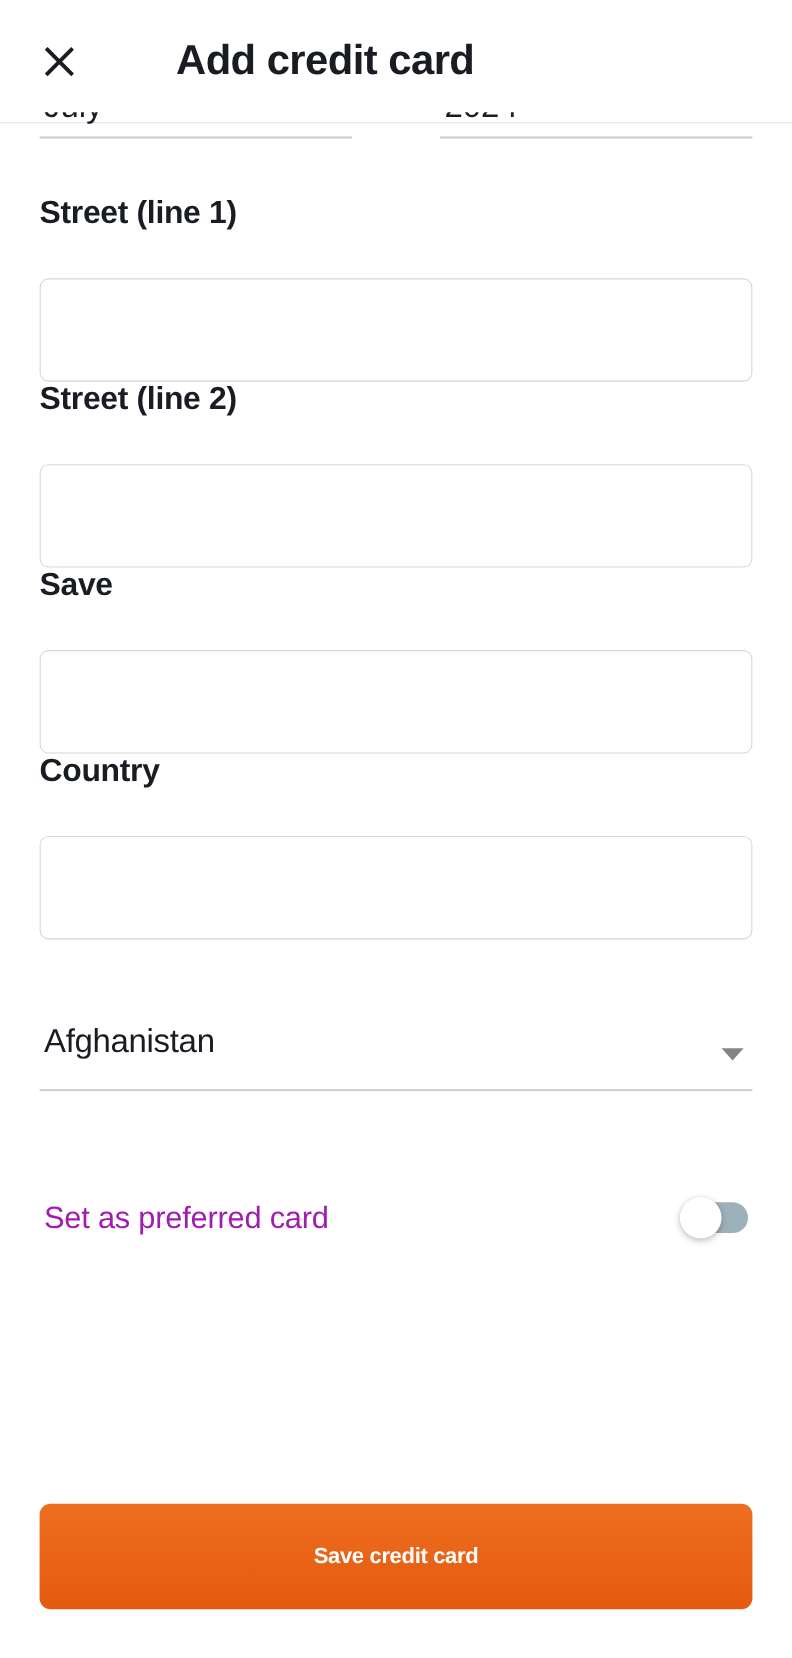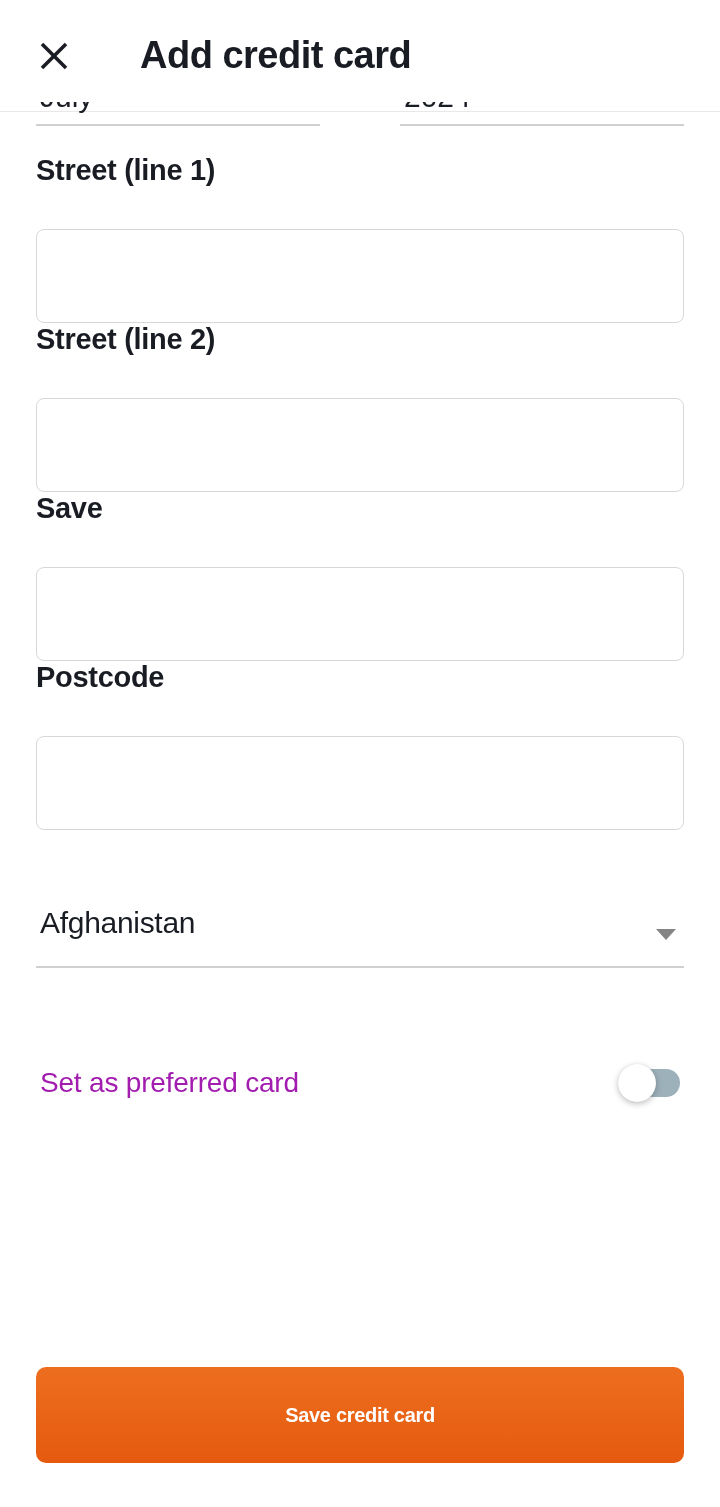--- a/index.html
+++ b/index.html
@@ -16,20 +16,21 @@
       position: relative;
       overflow: hidden;
     }
     
     .header {
       display: flex;
       align-items: center;
       padding: 30px 36px;
       border-bottom: 1px solid #e8e8e8;
       height: 112px;
+      gap: 20px;
     }
     
     .close-btn {
       width: 36px;
       height: 36px;
       cursor: pointer;
       display: flex;
       align-items: center;
       justify-content: center;
       color: #1a1c24;
@@ -74,21 +75,21 @@
     .expiry-field span {
       position: absolute;
       top: -22px;
       left: 4px;
     }
     
     .form-group {
     }
     
     .form-group-first {
-      margin-top: 28px;
+      margin-top: 52px;
     }
     
     .field-label {
       font-size: 29px;
       font-weight: 800;
       color: #1a1c24;
       margin-bottom: 42px;
       letter-spacing: -0.3px;
     }
     
@@ -215,21 +216,21 @@
     <div class="field-label">Street (line 2)</div>
     <input type="text" class="text-input" value="" style="">
   </div>
 
   <div class="form-group">
     <div class="field-label">Save</div>
     <input type="text" class="text-input" value="" style="">
   </div>
 
   <div class="form-group">
-    <div class="field-label">Postcode</div>
+    <div class="field-label">Country</div>
     <input type="text" class="text-input" value="" style="">
   </div>
 
   <div class="form-group">
     <div class="select-field">
       <span class="select-value">Afghanistan</span>
       <div class="dropdown-arrow"></div>
     </div>
   </div>
 

